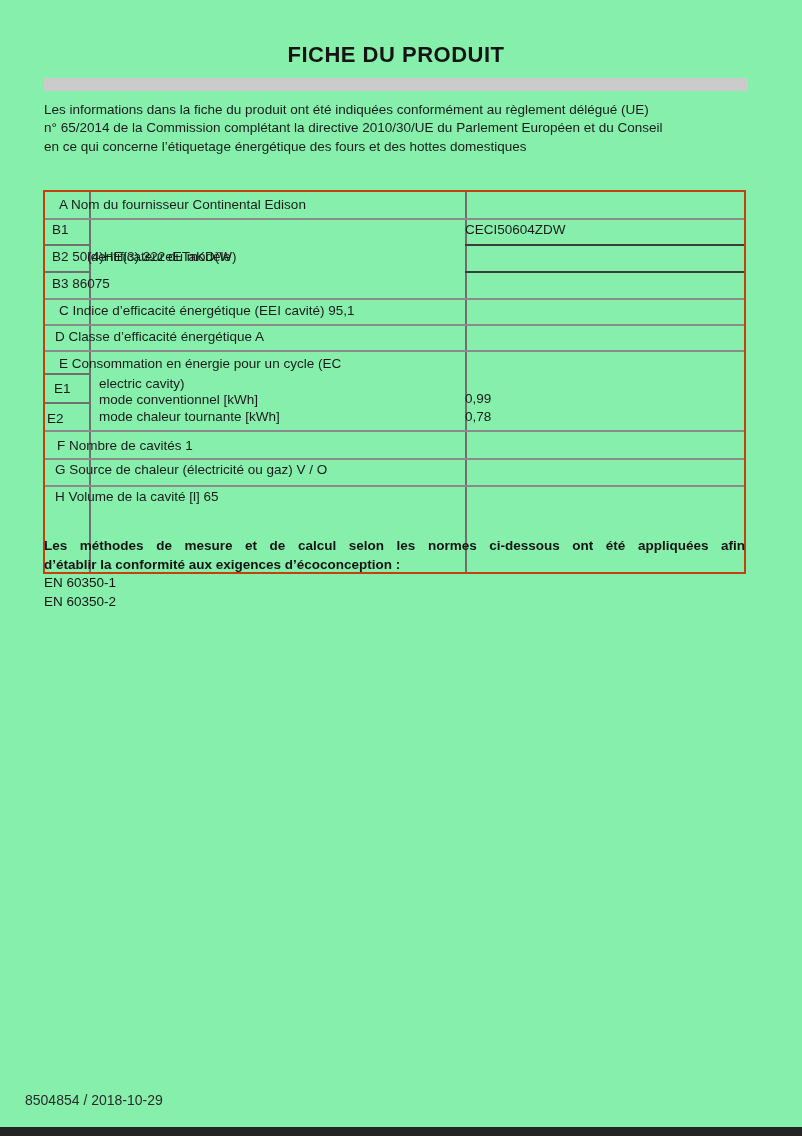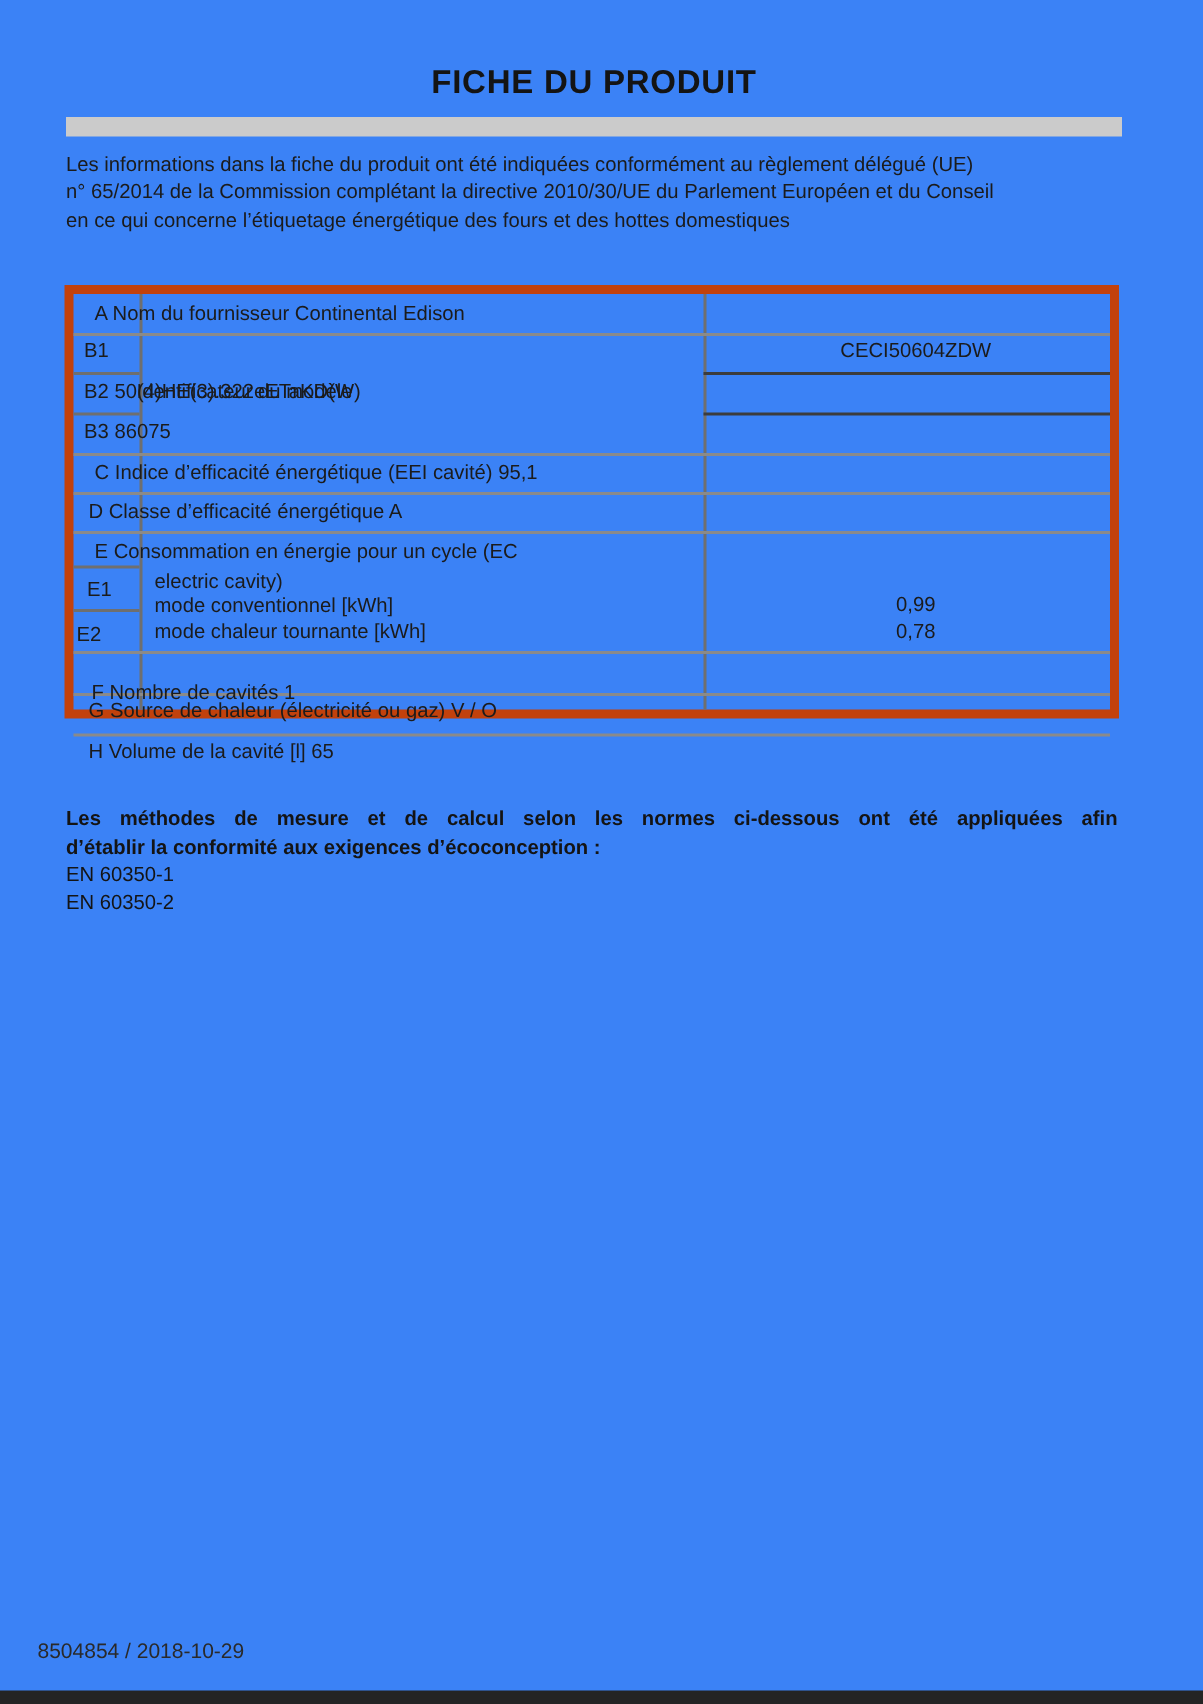--- a/index.html
+++ b/index.html
@@ -1,21 +1,21 @@
 <!DOCTYPE html>
 <html><head>
 <meta charset="utf-8">
 <style>
   * { margin: 0; padding: 0; box-sizing: border-box; }
   html, body { background: #ffffff; }
   .page {
     position: relative;
     width: 802px;
     height: 1136px;
-    background: #3b82f6;
+    background: #86efac;
     font-family: "Liberation Sans", sans-serif;
     color: #1b1b1b;
     overflow: hidden;
   }
   .doc-title {
     position: absolute;
     top: 42px; left: 44px; width: 704px;
     text-align: center;
     font-size: 22px;
     font-weight: bold;
@@ -31,22 +31,22 @@
     position: absolute;
     top: 101px; left: 44px; width: 704px;
     font-size: 13.5px;
     line-height: 18.4px;
     color: #1b1b1b;
   }
   
   .ptable {
     position: absolute;
     left: 43px; top: 190px;
-    width: 703px; height: 289px;
-    border: 6px solid #c2410c;
+    width: 703px; height: 384px;
+    border: 2px solid #c2410c;
   }
   .ptable .vline {
     position: absolute; top: 0; bottom: 0; width: 1.6px;
     background: #6f6f6f;
   }
   .hline-full {
     position: absolute; left: 0; right: 0; height: 1.8px;
     background: #8a8a8a;
   }
   .hline-col1 {
@@ -60,21 +60,20 @@
   .cellt {
     position: absolute;
     font-size: 13.5px;
     line-height: 16px;
     white-space: nowrap;
     color: #1b1b1b;
   }
   .val {
     position: absolute;
     left: 420px; width: 283px;
-    text-align: center;
     font-size: 13.5px;
     line-height: 16px;
     color: #1b1b1b;
   }
   .overlap-layer {
     position: absolute;
     top: 0; left: 35px;
     font-size: 13.5px;
     line-height: 16px;
     white-space: nowrap;
@@ -159,21 +158,21 @@
     <div class="cellt" style="left:54px; top:184px;">electric cavity)</div>
 
     <div class="cellt" style="left:9px;  top:189px;">E1</div>
     <div class="cellt" style="left:54px; top:200px;">mode conventionnel [kWh]</div>
     <div class="val" style="top:199px;">0,99</div>
 
     <div class="cellt" style="left:2px;  top:219px;">E2</div>
     <div class="cellt" style="left:54px; top:217px;">mode chaleur tournante [kWh]</div>
     <div class="val" style="top:217px;">0,78</div>
 
-    <div class="cellt" style="left:12px; top:258px;">F Nombre de cavités 1</div>
+    <div class="cellt" style="left:12px; top:246px;">F Nombre de cavités 1</div>
 
     <div class="cellt" style="left:10px; top:270px;">G Source de chaleur (électricité ou gaz) V / O</div>
 
     <div class="cellt" style="left:10px; top:297px;">H Volume de la cavité [l] 65</div>
   </div>
 
   <div class="standards">
     <div class="b jline">Les méthodes de mesure et de calcul selon les normes ci-dessous ont été appliquées afin</div>
     <div class="b">d’établir la conformité aux exigences d’écoconception :</div>
     <div>EN 60350-1</div>

